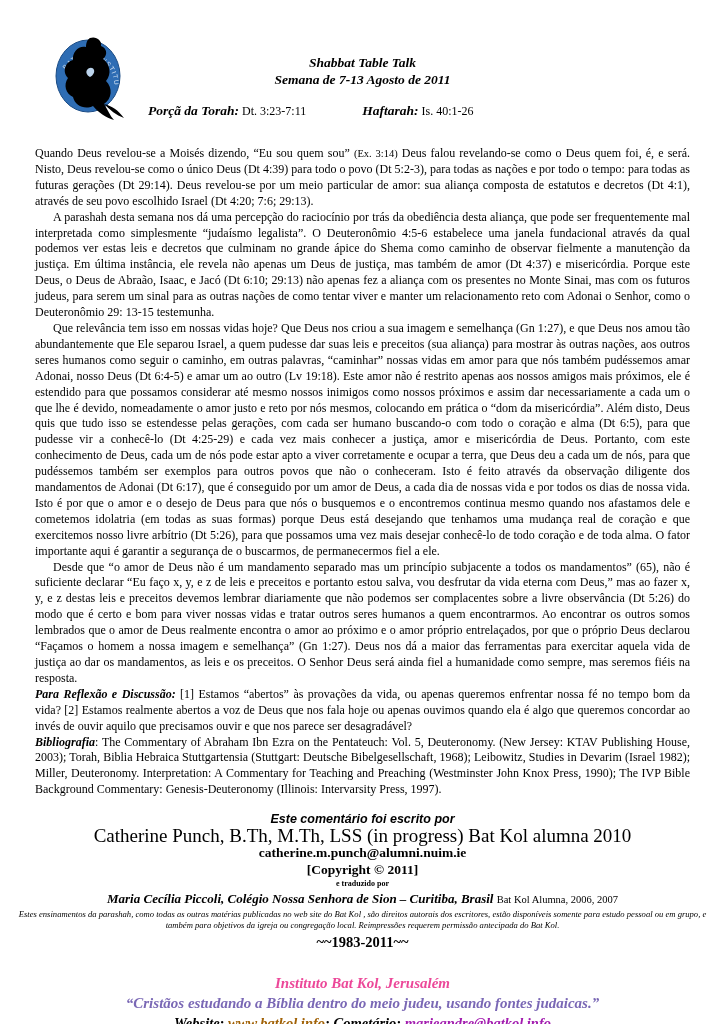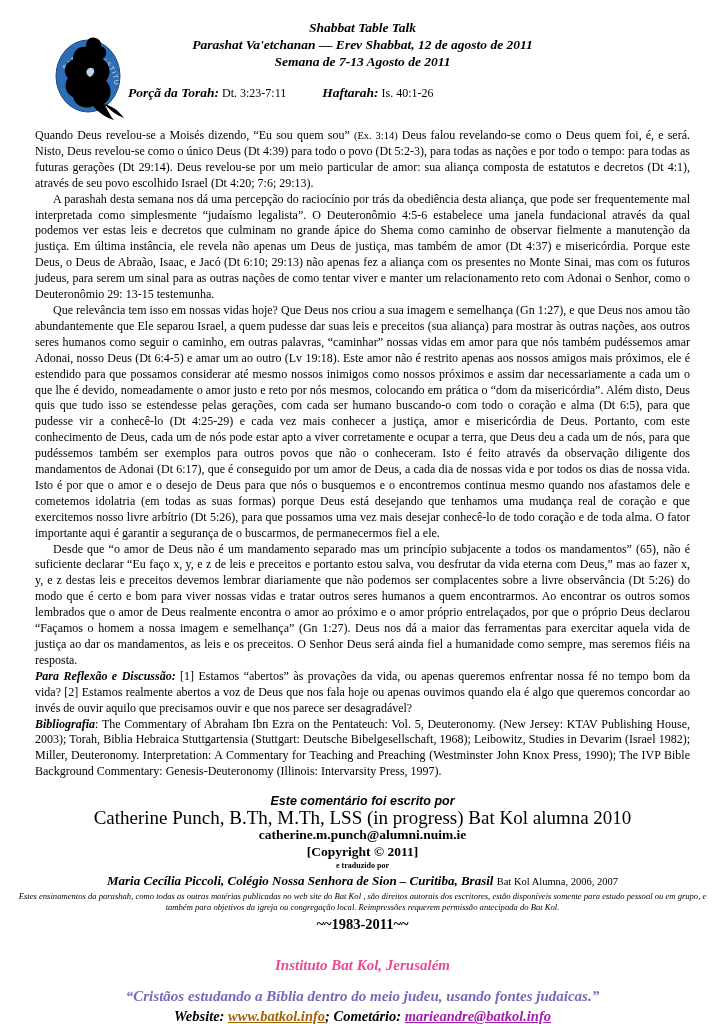--- a/index.html
+++ b/index.html
@@ -3,24 +3,24 @@
 <meta charset="utf-8">
 <style>
   html,body{margin:0;padding:0;background:#888;}
   .page{
     width:725px;height:1024px;background:#ffffff;margin:0 auto;
     position:relative;overflow:hidden;
     font-family:"Liberation Serif","DejaVu Serif",serif;color:#000;
   }
   
   .logo{position:absolute;left:52px;top:36px;width:76px;height:84px;}
-  .hdr{padding-top:19px;text-align:center;}
+  .hdr{padding-top:54px;text-align:center;}
   .hdr-line{font-weight:bold;font-style:italic;font-size:13.5px;line-height:17px;}
   .torah-line{margin:15px 0 0 128px;text-align:left;font-size:12px;line-height:15px;}
-  .lbl{font-weight:bold;font-style:italic;font-size:13.5px;}
+  .lbl{font-weight:bold;font-style:italic;font-size:13.5px;margin-left:20px;}
   .gap{display:inline-block;width:30px;}
   
   .article{margin:27px 35px 0 35px;text-align:justify;font-size:12px;line-height:15.9px;}
   .article p{margin:0;}
   .article p.indent{text-indent:18px;}
   .bi{font-weight:bold;font-style:italic;}
   .sm{font-size:10.5px;}
   
   .ftr{text-align:center;}
   .written-by{margin-top:13px;font-family:"Liberation Sans","DejaVu Sans",sans-serif;
@@ -53,21 +53,20 @@
         <textPath href="#arcpath">BAT KOL INSTITUTE</textPath>
       </text>
       <path fill="#000" d="M38,2 C44,0 50,4 49,10 C55,12 56,19 51,23 C58,28 60,38 54,45 C61,52 60,63 52,68 C56,74 58,80 62,84 C54,82 46,76 41,70 C33,74 23,70 21,61 C14,58 11,49 16,42 C10,36 13,26 21,24 C20,16 27,9 34,11 C34,6 36,3 38,2 Z
            M52,68 C58,74 64,79 72,82 C66,74 60,70 52,68 Z"></path>
       <path fill="#bcd4ec" d="M35,34 c2,-3 6,-3 7,0 c1,3 -2,6 -4,7 c-2,-1 -5,-4 -3,-7 Z"></path>
     </svg>
   </div>
 
   <div class="hdr">
     <div class="hdr-line">Shabbat Table Talk</div>
-    <div class="hdr-line">Parashat Va'etchanan — Erev Shabbat, 12 de agosto de 2011</div>
     <div class="hdr-line">Semana de 7-13 Agosto de 2011</div>
     <div class="torah-line">
       <span class="lbl">Porçã da Torah:</span>
       <span>Dt. 3:23-7:11</span>
       <span class="gap"></span>
       <span class="lbl">Haftarah:</span>
       <span>Is. 40:1-26</span>
     </div>
   </div>
 
@@ -86,19 +85,19 @@
     <div class="email">catherine.m.punch@alumni.nuim.ie</div>
     <div class="copyright">[Copyright © 2011]</div>
     <div class="traduzido">e traduzido por</div>
     <div class="translator-line">
       <span class="translator">Maria Cecília Piccoli, Colégio Nossa Senhora de Sion – Curitiba, Brasil</span>
       <span class="translator-suffix">  Bat Kol Alumna, 2006, 2007</span>
     </div>
     <div class="disclaimer">Estes ensinamentos da parashah, como todas as outras matérias publicadas no web site do Bat Kol , são direitos autorais dos escritores, estão disponíveis somente para estudo pessoal ou em grupo, e também para objetivos da igreja ou congregação local. Reimpressões requerem permissão antecipada do Bat Kol.</div>
     <div class="years">~~1983-2011~~</div>
     <div class="institute" id="institute" style="color: #ec4899; margin-top: 22px;">Instituto Bat Kol, Jerusalém</div>
-    <div class="motto" id="motto" style="color: rgb(122, 104, 181); margin-top: 11px;">“Cristãos estudando a Bíblia dentro do meio judeu, usando fontes judaicas.”</div>
+    <div class="motto" id="motto" style="color: rgb(122, 104, 181);">“Cristãos estudando a Bíblia dentro do meio judeu, usando fontes judaicas.”</div>
     <div class="weblinks">
       <span>Website: </span><a id="weblink" href="#" style="color: #a16207;">www.batkol.info</a><span>; </span><span>Cometário: </span><a id="maillink" href="#" style="color: #a21caf;">marieandre@batkol.info</a>
     </div>
   </div>
 
 </div>
 
 </body></html>

